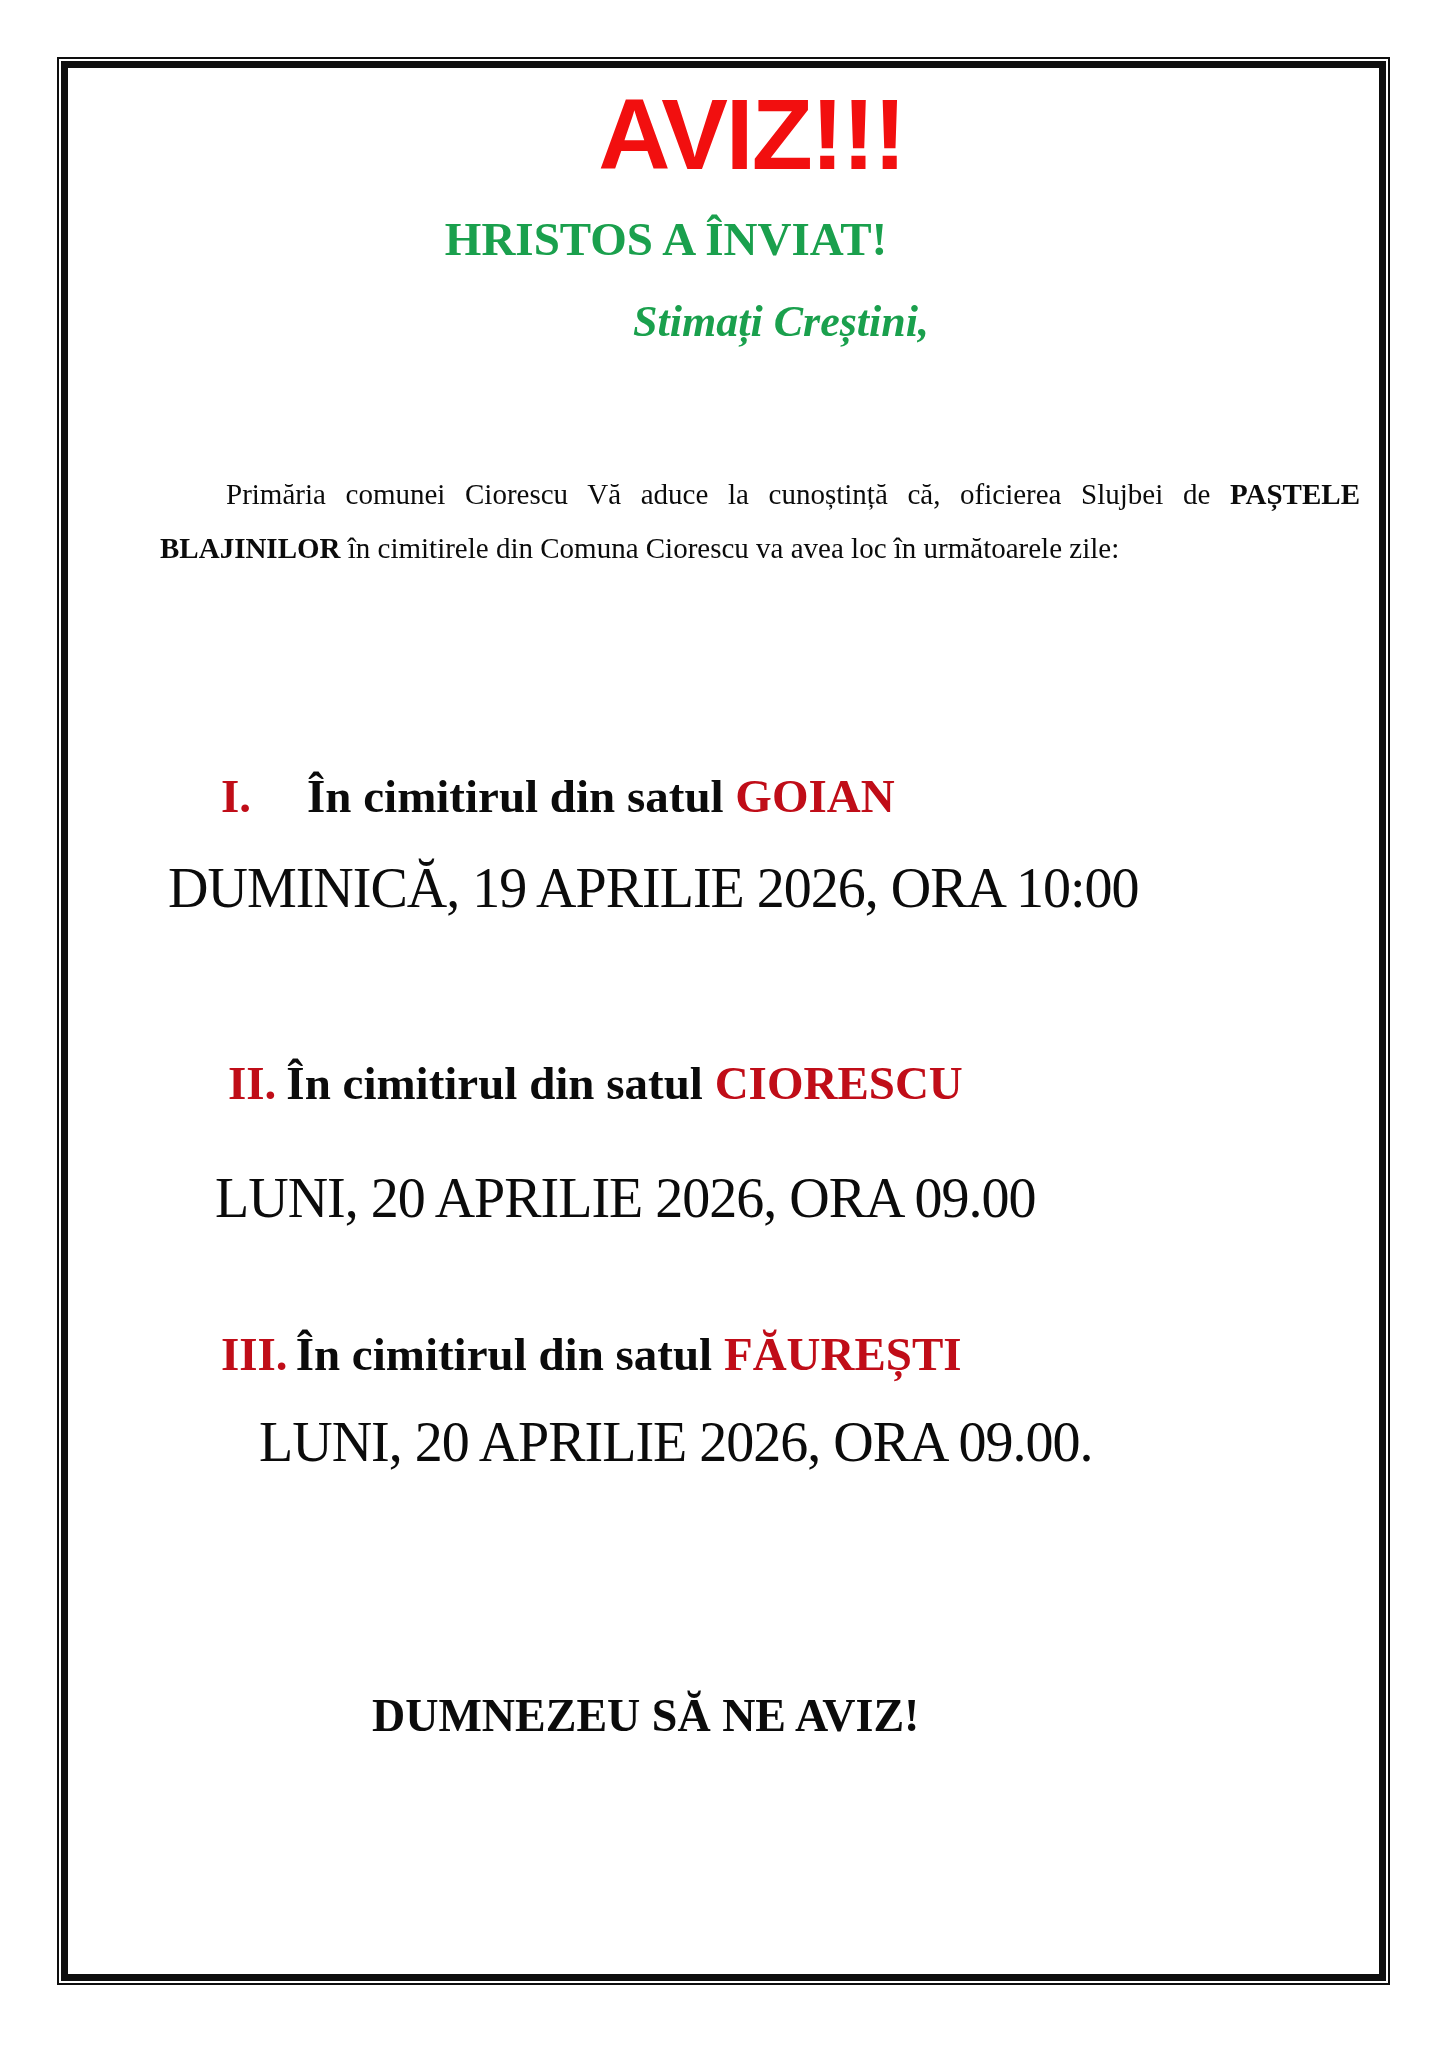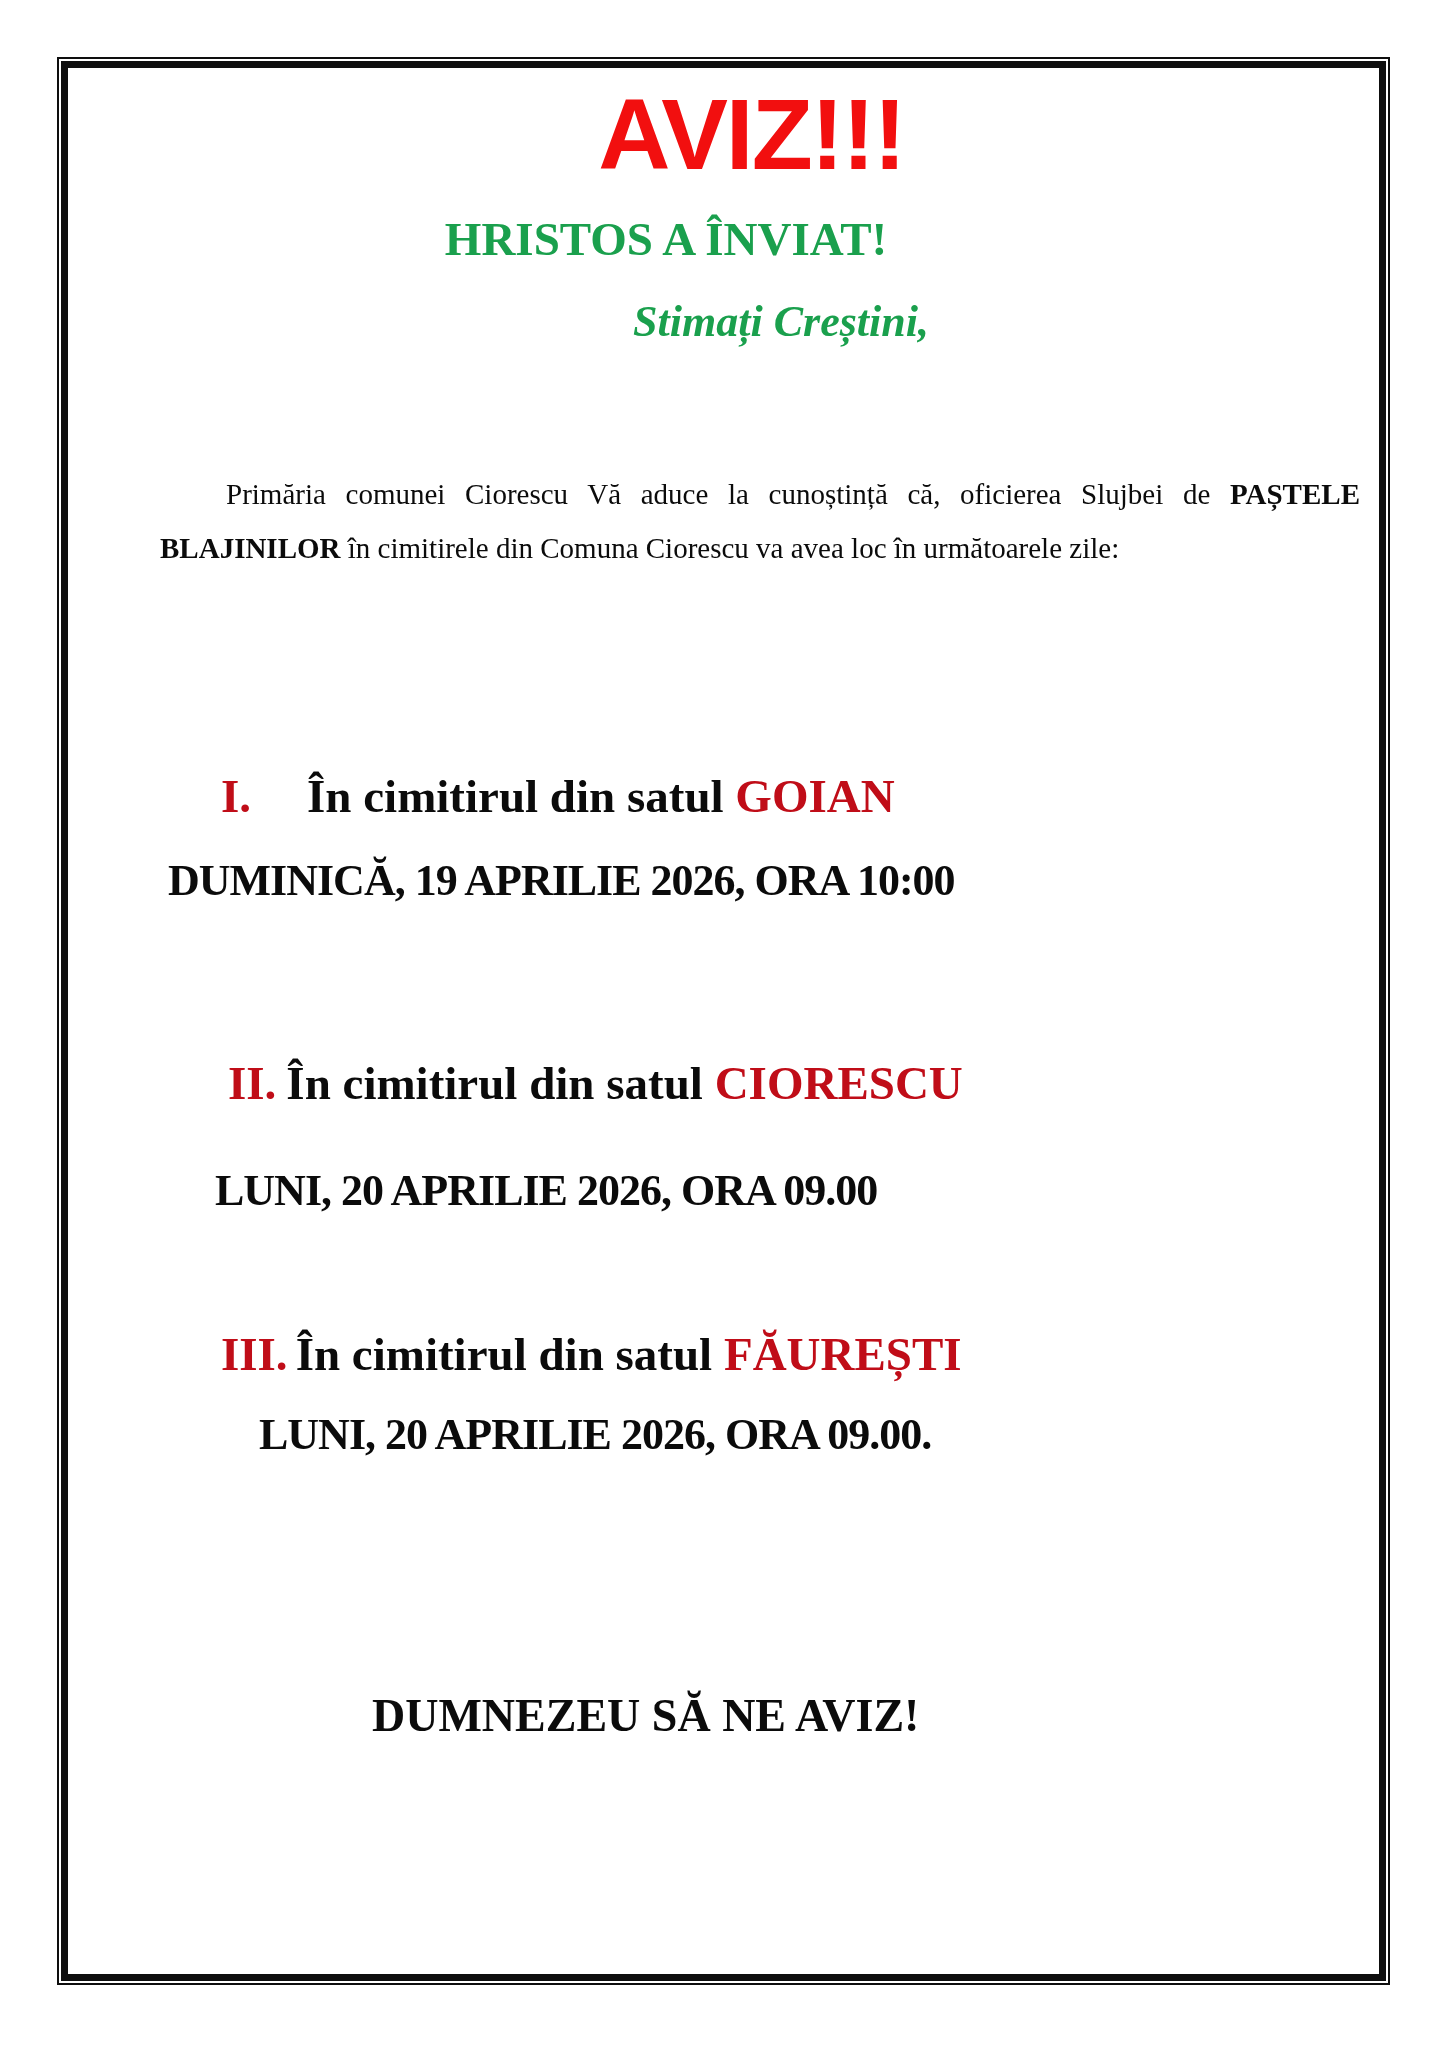--- a/index.html
+++ b/index.html
@@ -101,22 +101,22 @@
 
   .item-2 { left: 228px; top: 1055px; }
   .item-2 .numeral { margin-right: 10px; }
   .date-2 { left: 185px; top: 1166px; margin-left: 30px; }
 
   .item-3 { left: 221px; top: 1326px; }
   .item-3 .numeral { margin-right: 8px; }
   .date-3 { left: 259px; top: 1410px; }
 
   .date-line {
-    font-weight: 700;
-    font-size: 44px;
+    font-weight: 400;
+    font-size: 56px;
     line-height: 1.15;
     letter-spacing: -1px;
     white-space: nowrap;
     color: var(--text, #0b0b0b);
   }
   .closing {
     left: 372px;
     top: 1688px;
     font-weight: 700;
     font-size: 46px;

